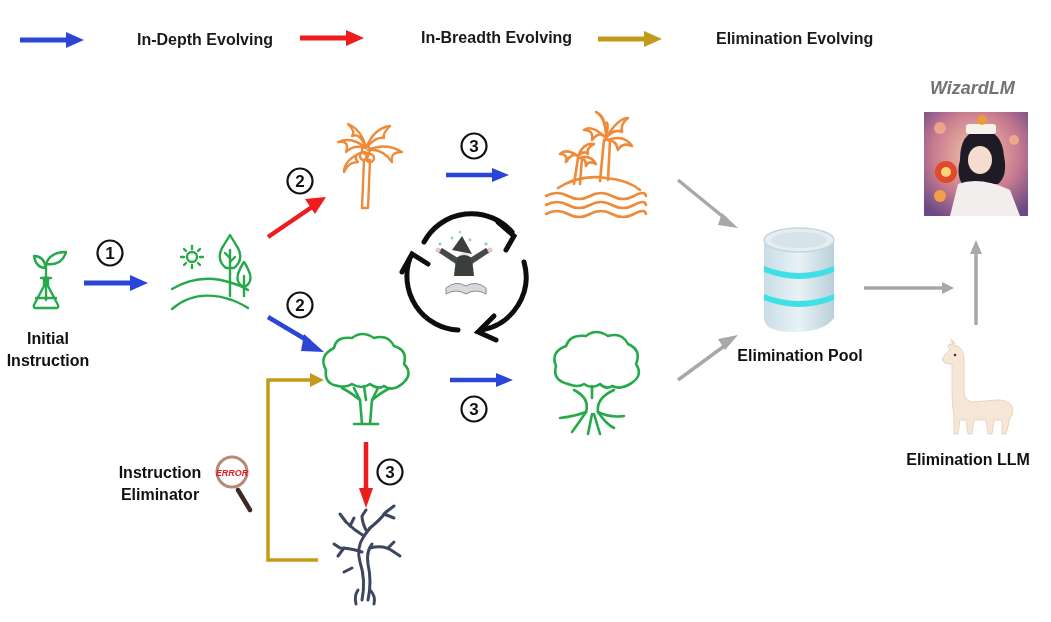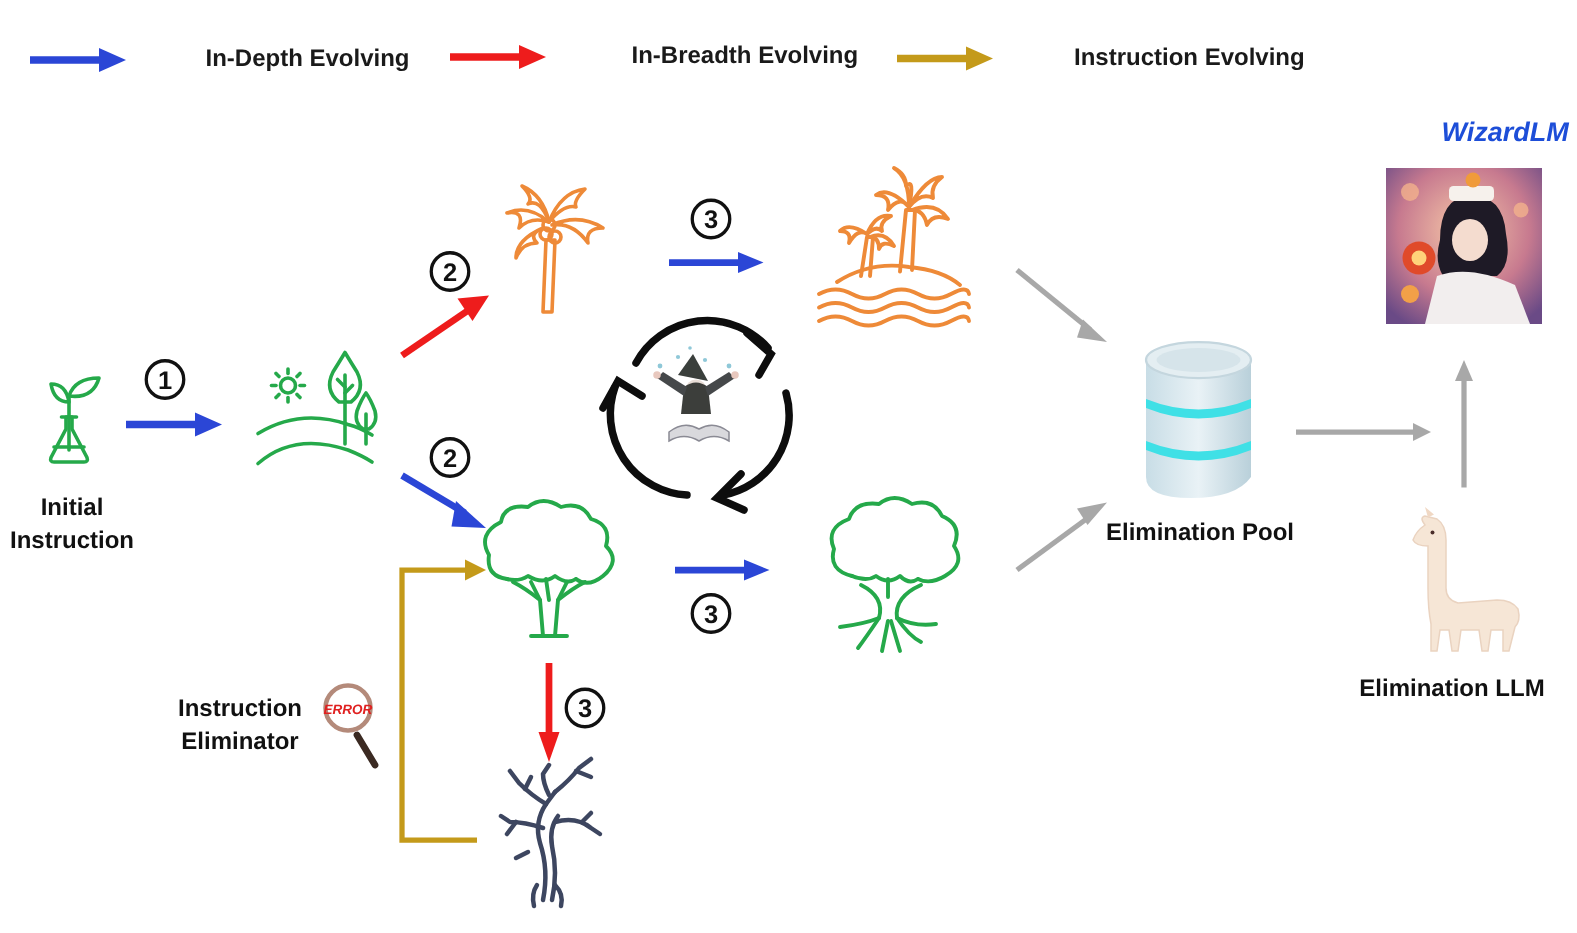--- a/index.html
+++ b/index.html
@@ -3,21 +3,21 @@
 <meta charset="utf-8">
 <style>
   html, body { margin: 0; padding: 0; background: #ffffff; }
   body { width: 1051px; height: 622px; position: relative; overflow: hidden;
          font-family: "Liberation Sans", "DejaVu Sans", sans-serif; color: #111; }
   .abs { position: absolute; }
   .legend-label { font-size: 16px; font-weight: bold; color: #1a1a1a; white-space: nowrap; margin-left: 39px; }
   .node-label { font-size: 16px; font-weight: bold; color: #111; text-align: center; line-height: 22px; white-space: nowrap; }
   .step { font-size: 17px; font-weight: bold; }
   svg text { font-family: "Liberation Sans", "DejaVu Sans", sans-serif; }
-  .title-wiz { font-size: 18px; font-weight: bold; font-style: italic; color: #1d4ed8; white-space: nowrap; margin-left: 31px; }
+  .title-wiz { font-size: 18px; font-weight: bold; font-style: italic; color: #737373; white-space: nowrap; }
 </style>
 </head>
 <body>
 
 <div class="abs" style="left:0;top:0;width:1051px;height:70px;">
   <svg class="abs" style="left:18px;top:30px;" width="68" height="20">
     <line x1="2" y1="10" x2="50" y2="10" stroke="#2b46d6" stroke-width="5"></line>
     <polygon points="48,2 66,10 48,18" fill="#2b46d6"></polygon>
   </svg>
   <span class="abs legend-label" style="left:98px;top:31px;">In-Depth Evolving</span>
@@ -25,21 +25,21 @@
   <svg class="abs" style="left:298px;top:28px;" width="68" height="20">
     <line x1="2" y1="10" x2="50" y2="10" stroke="#ee1c1c" stroke-width="5"></line>
     <polygon points="48,2 66,10 48,18" fill="#ee1c1c"></polygon>
   </svg>
   <span class="abs legend-label" style="left:382px;top:29px;text-align:center;">In-Breadth Evolving</span>
 
   <svg class="abs" style="left:596px;top:29px;" width="68" height="20">
     <line x1="2" y1="10" x2="50" y2="10" stroke="#c49a1a" stroke-width="5"></line>
     <polygon points="48,2 66,10 48,18" fill="#c49a1a"></polygon>
   </svg>
-  <span class="abs legend-label" style="left:677px;top:30px;">Instruction Evolving</span>
+  <span class="abs legend-label" style="left:677px;top:30px;">Elimination Evolving</span>
 </div>
 
 <svg class="abs" style="left:0;top:0;" width="1051" height="622">
   <defs>
     <linearGradient id="dbg" x1="0" y1="0" x2="1" y2="0">
       <stop offset="0" stop-color="#c8dde6"></stop>
       <stop offset="0.5" stop-color="#e9f2f6"></stop>
       <stop offset="1" stop-color="#b9d0da"></stop>
     </linearGradient>
     <radialGradient id="wizbg" cx="0.5" cy="0.4" r="0.7">

